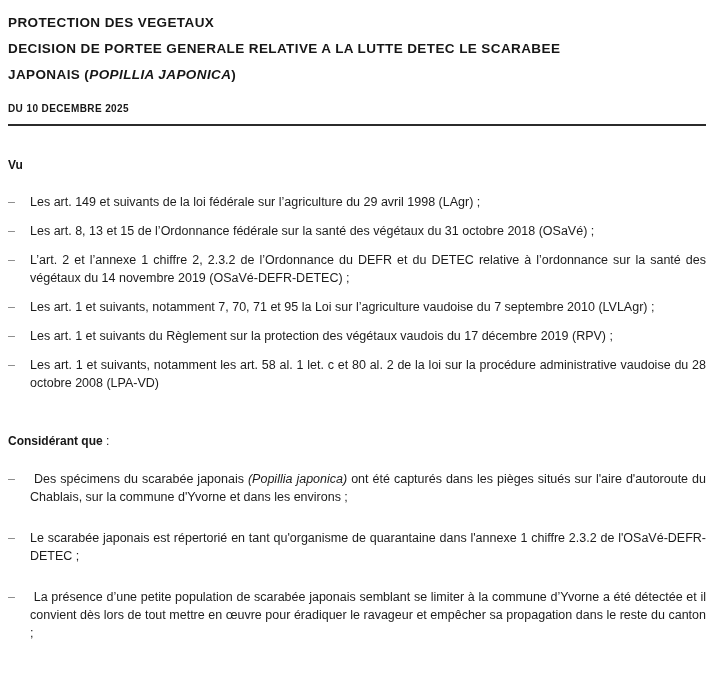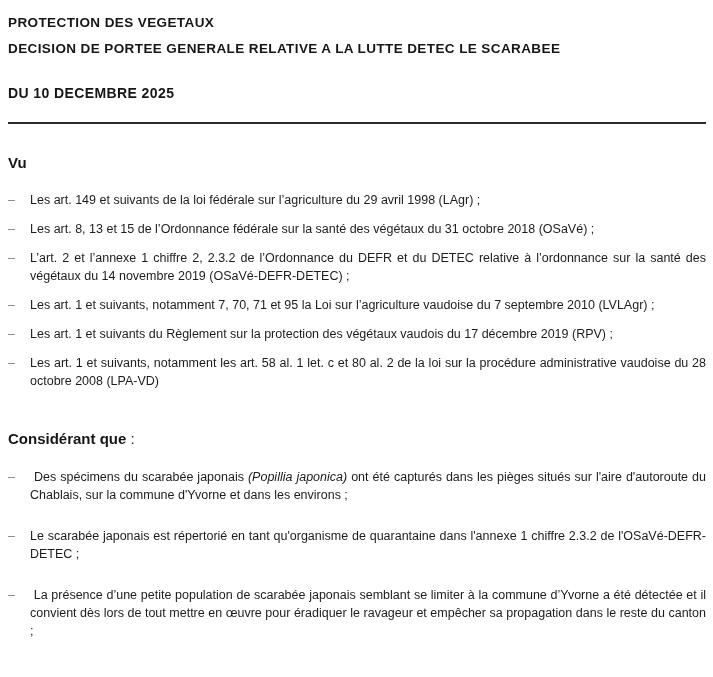--- a/index.html
+++ b/index.html
@@ -25,32 +25,32 @@
   .title-line {
     margin: 0;
     font-weight: bold;
     font-size: 13.5px;
     line-height: 26px;
     letter-spacing: 0.4px;
     color: #161616;
   }
   .title-line i { font-style: italic; }
   .date-heading {
-    margin: 22px 0 0 0;
+    margin: 12px 0 0 0;
     font-weight: bold;
-    font-size: 14px;
+    font-size: 10px;
     line-height: 18px;
     letter-spacing: 0.4px;
     color: #161616;
-    padding-bottom: 20px;
+    padding-bottom: 6px;
     border-bottom: 2px solid #2b2b2b;
   }
   .section-heading {
     margin: 30px 0 0 0;
-    font-size: 15px;
+    font-size: 12px;
     line-height: 18px;
     font-weight: bold;
     color: #161616;
   }
   .section-heading.considerant { margin-top: 40px; }
   .section-heading .colon { font-weight: normal; color: #1c1c1c; }
   .ref-list { margin-top: 19px; }
   .cons-list { margin-top: 20px; }
   .list-item {
     display: flex;
@@ -71,20 +71,21 @@
   .item-text i { font-style: italic; margin-top: 32px; }
 </style>
 </head>
 <body>
 
 <div class="page">
 
   <header>
     <p class="title-line">PROTECTION DES VEGETAUX</p>
     <p class="title-line">DECISION DE PORTEE GENERALE RELATIVE A LA LUTTE DETEC LE SCARABEE</p>
+    <p class="title-line"><span>JAPONAIS (</span><i>POPILLIA JAPONICA</i><span>)</span></p>
     <p class="date-heading">DU 10 DECEMBRE 2025</p>
   </header>
 
   <section>
     <h2 class="section-heading">Vu</h2>
 
     <div class="ref-list">
 
       <div class="list-item">
         <span class="dash">–</span>

